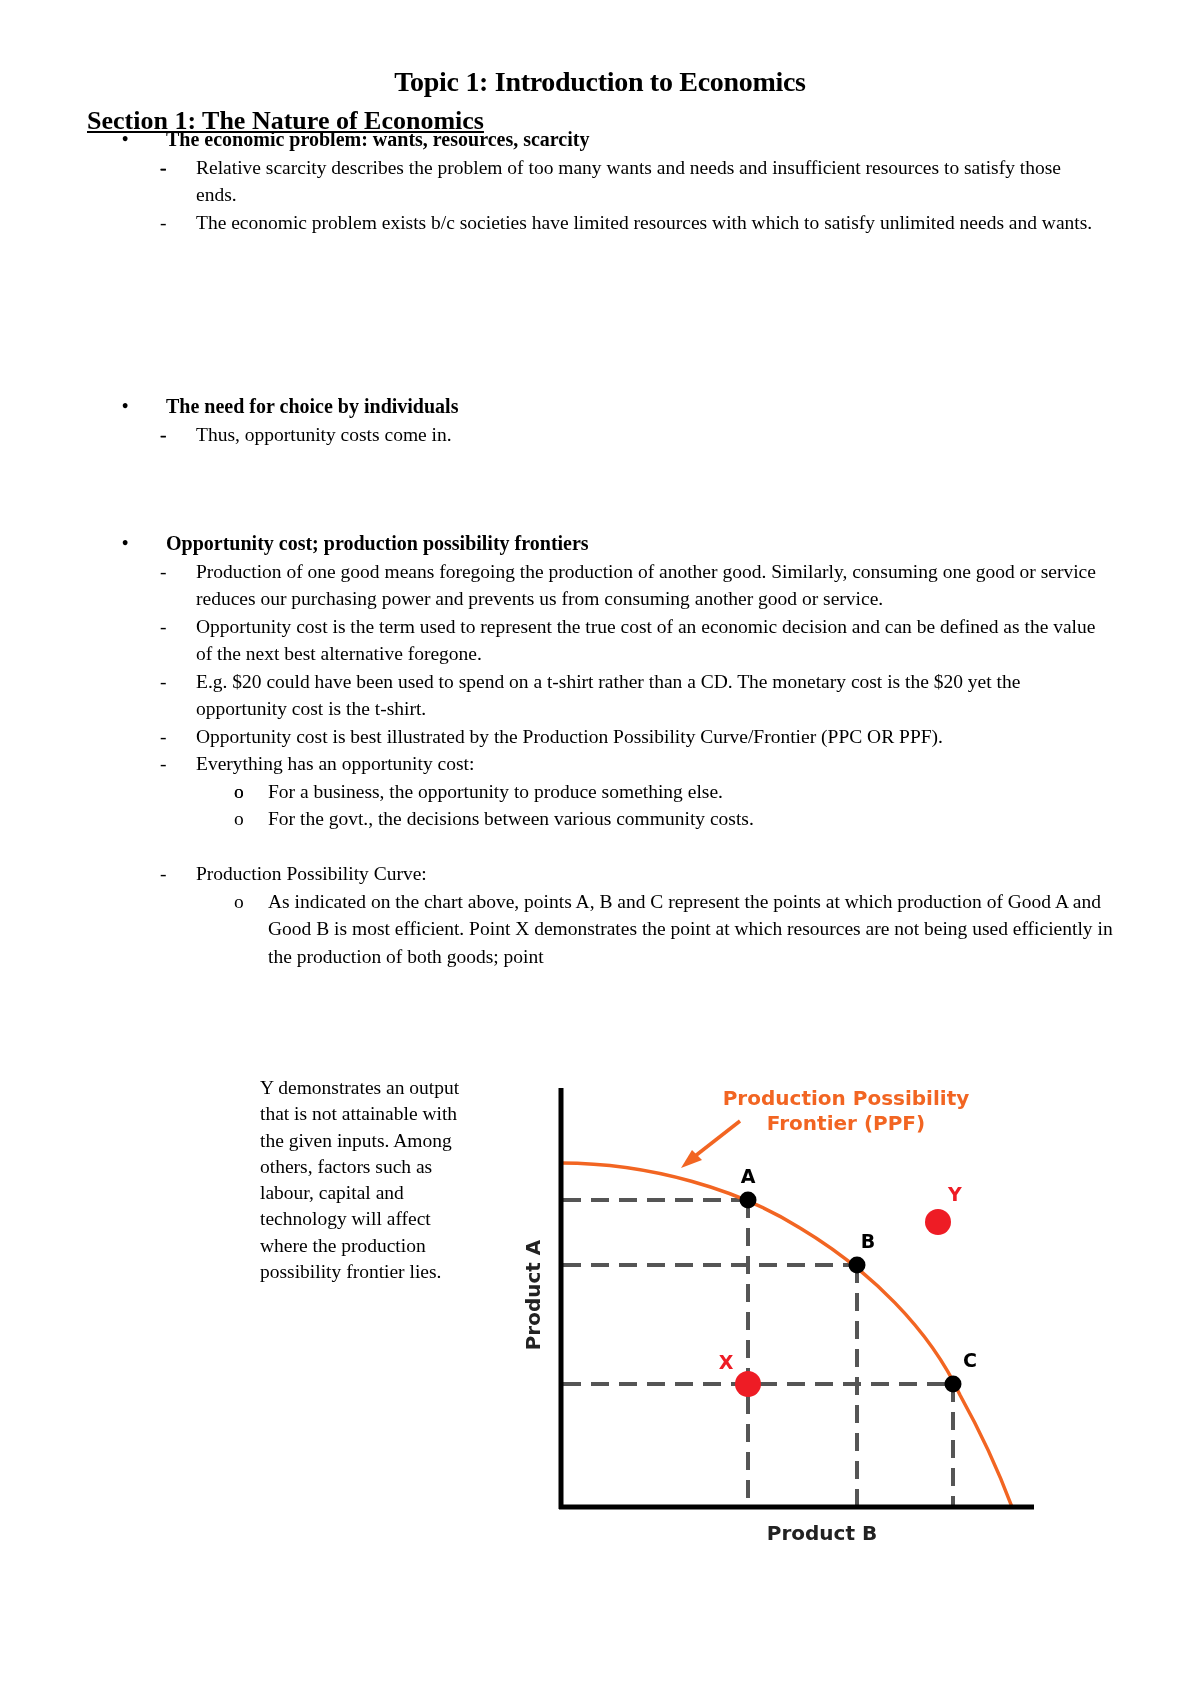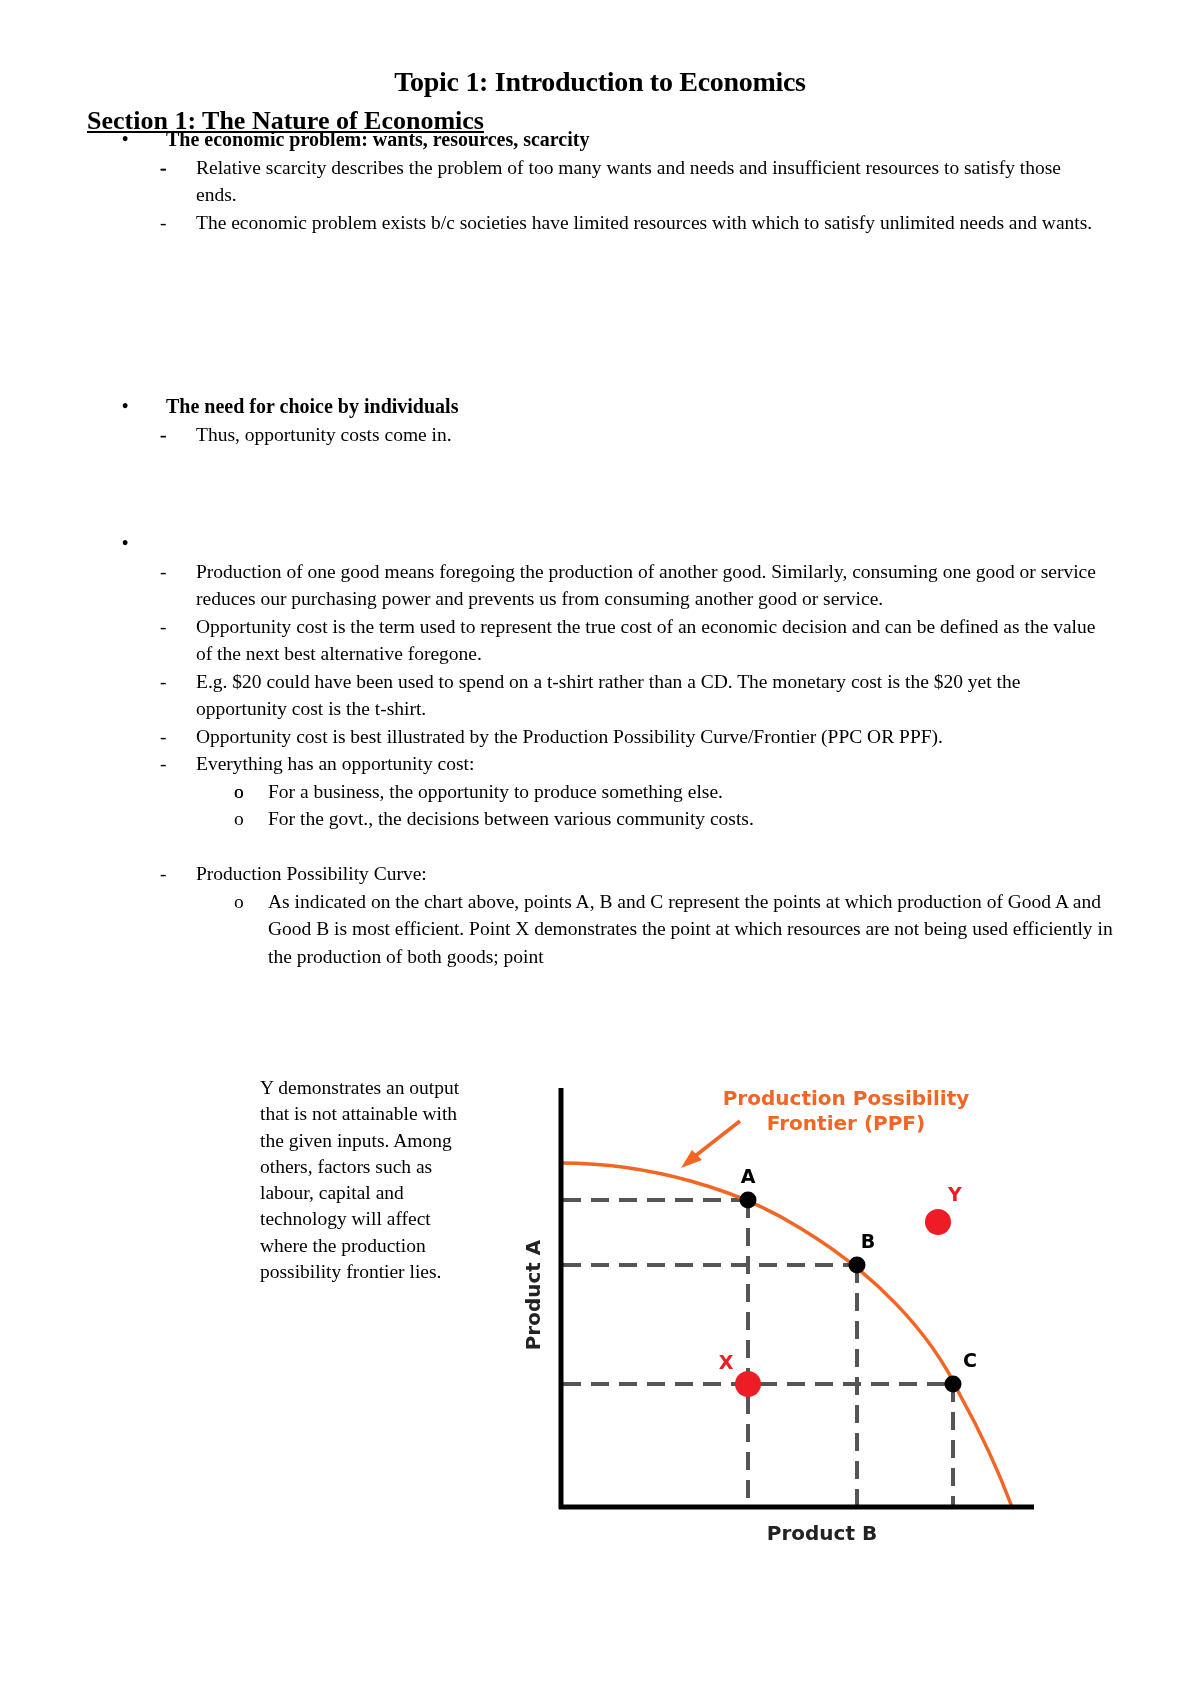--- a/index.html
+++ b/index.html
@@ -63,20 +63,21 @@
       </div>
     <div class="dash-item">
         <span class="dash">-</span>
         <span class="txt">Thus, opportunity costs come in.</span>
       </div>
   </div>
 
   <div class="block" style="top:530px;">
     <div class="bullet-row">
       <span class="dot">•</span>
+      <span class="txt">Opportunity cost; production possibility frontiers</span>
     </div>
     <div class="dash-item">
         <span class="dash">-</span>
         <span class="txt">Production of one good means foregoing the production of another good. Similarly, consuming one good or service reduces our purchasing power and prevents us from consuming another good or service.</span>
       </div>
     <div class="dash-item">
         <span class="dash">-</span>
         <span class="txt">Opportunity cost is the term used to represent the true cost of an economic decision and can be defined as the value of the next best alternative foregone.</span>
       </div>
     <div class="dash-item">

